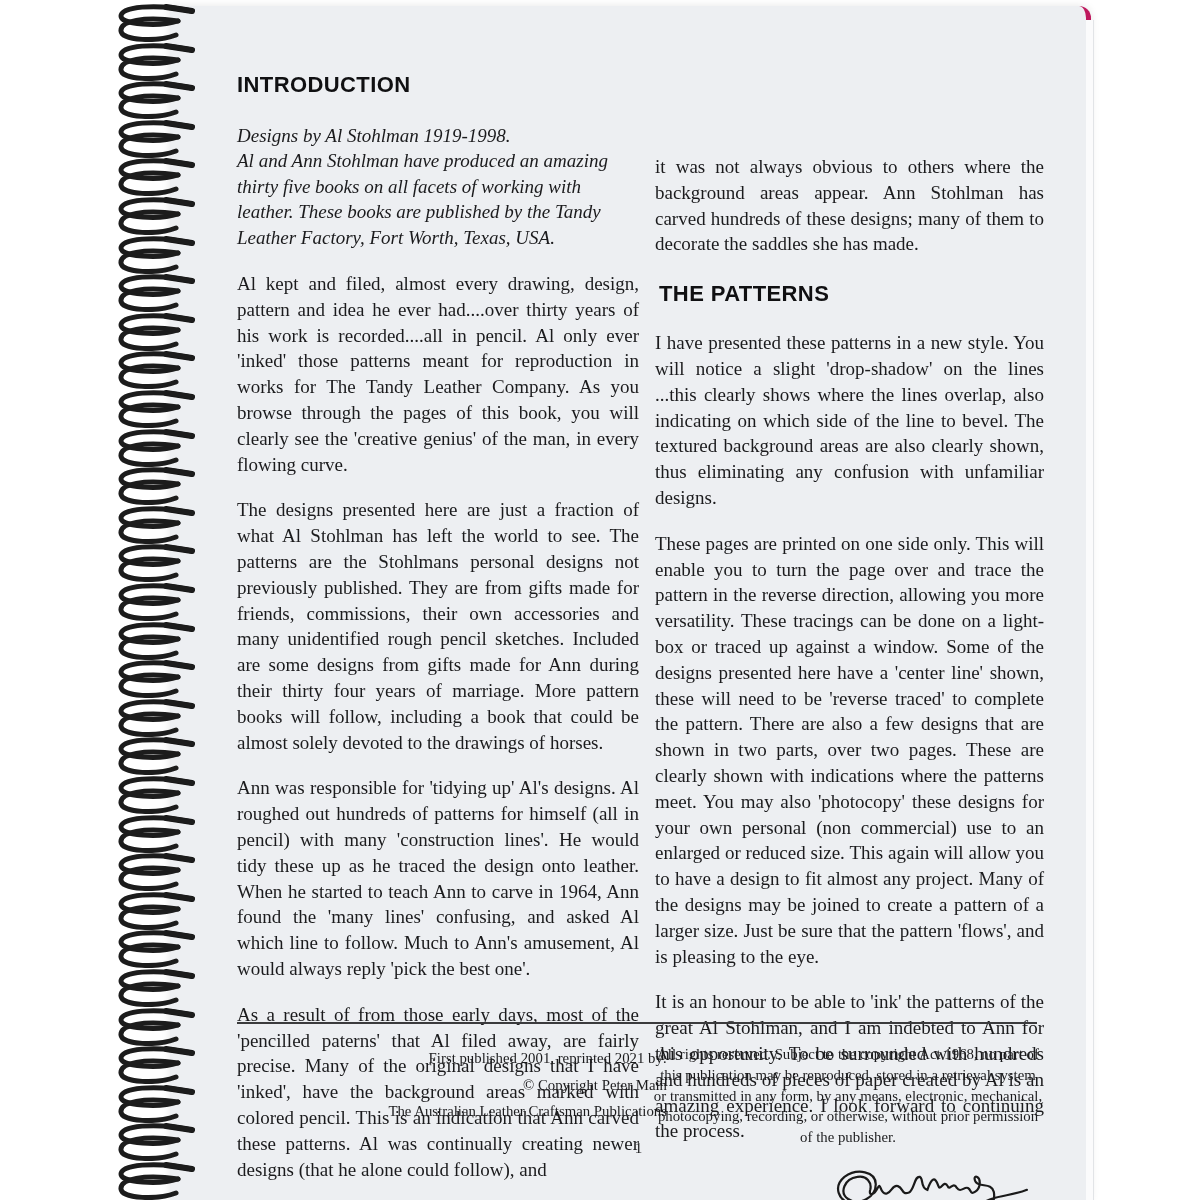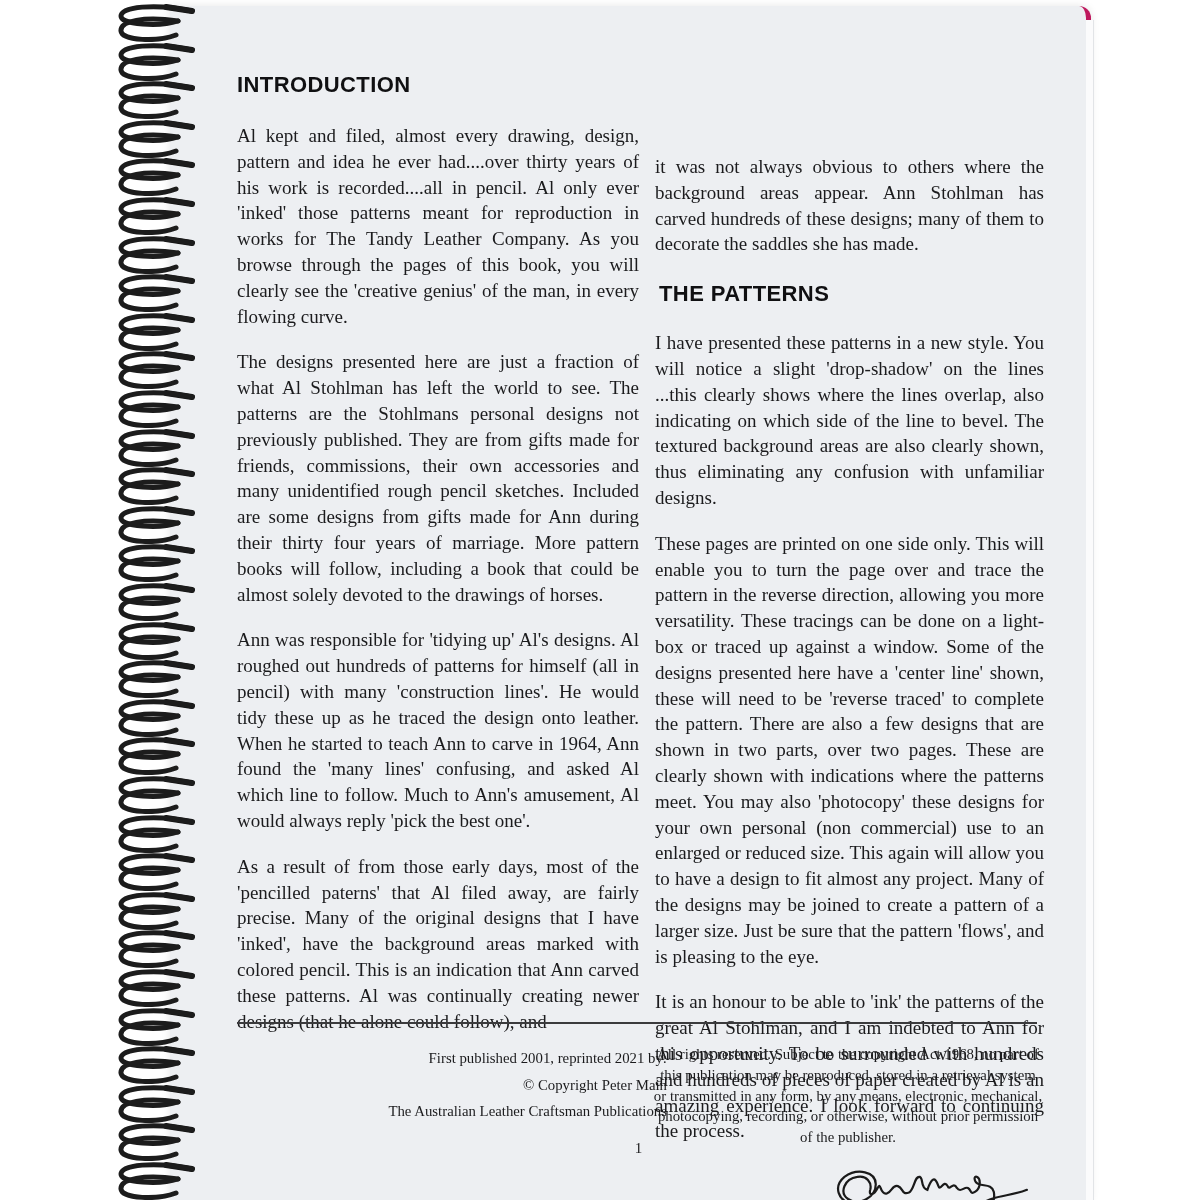--- a/index.html
+++ b/index.html
@@ -132,20 +132,21 @@
 </svg>
 
 <div class="book-page">
   <div class="page-stack-edge"></div>
 
   <div class="content">
 
     <div class="col-left">
       <h1 class="section-heading">INTRODUCTION</h1>
 
+      <p class="intro-italic"><span>Designs by Al Stohlman 1919-1998.</span><br><span>Al and Ann Stohlman have produced an amazing thirty five books on all facets of working with leather. These books are published by the Tandy Leather Factory, Fort Worth, Texas, USA.</span></p>
 
       <p class="body-par">Al kept and filed, almost every drawing, design, pattern and idea he ever had....over thirty years of his work is recorded....all in pencil. Al only ever 'inked' those patterns meant for reproduction in works for The Tandy Leather Company. As you browse through the pages of this book, you will clearly see the 'creative genius' of the man, in every flowing curve.</p>
       <p class="body-par">The designs presented here are just a fraction of what Al Stohlman has left the world to see. The patterns are the Stohlmans personal designs not previously published. They are from gifts made for friends, commissions, their own accessories and many unidentified rough pencil sketches. Included are some designs from gifts made for Ann during their thirty four years of marriage. More pattern books will follow, including a book that could be almost solely devoted to the drawings of horses.</p>
       <p class="body-par">Ann was responsible for 'tidying up' Al's designs. Al roughed out hundreds of patterns for himself (all in pencil) with many 'construction lines'. He would tidy these up as he traced the design onto leather. When he started to teach Ann to carve in 1964, Ann found the 'many lines' confusing, and asked Al which line to follow. Much to Ann's amusement, Al would always reply 'pick the best one'.</p>
       <p class="body-par">As a result of from those early days, most of the 'pencilled paterns' that Al filed away, are fairly precise. Many of the original designs that I have 'inked', have the background areas marked with colored pencil. This is an indication that Ann carved these patterns. Al was continually creating newer designs (that he alone could follow), and</p>
     </div>
 
     <div class="col-right">
       <p class="body-par">it was not always obvious to others where the background areas appear. Ann Stohlman has carved hundreds of these designs; many of them to decorate the saddles she has made.</p>
 

